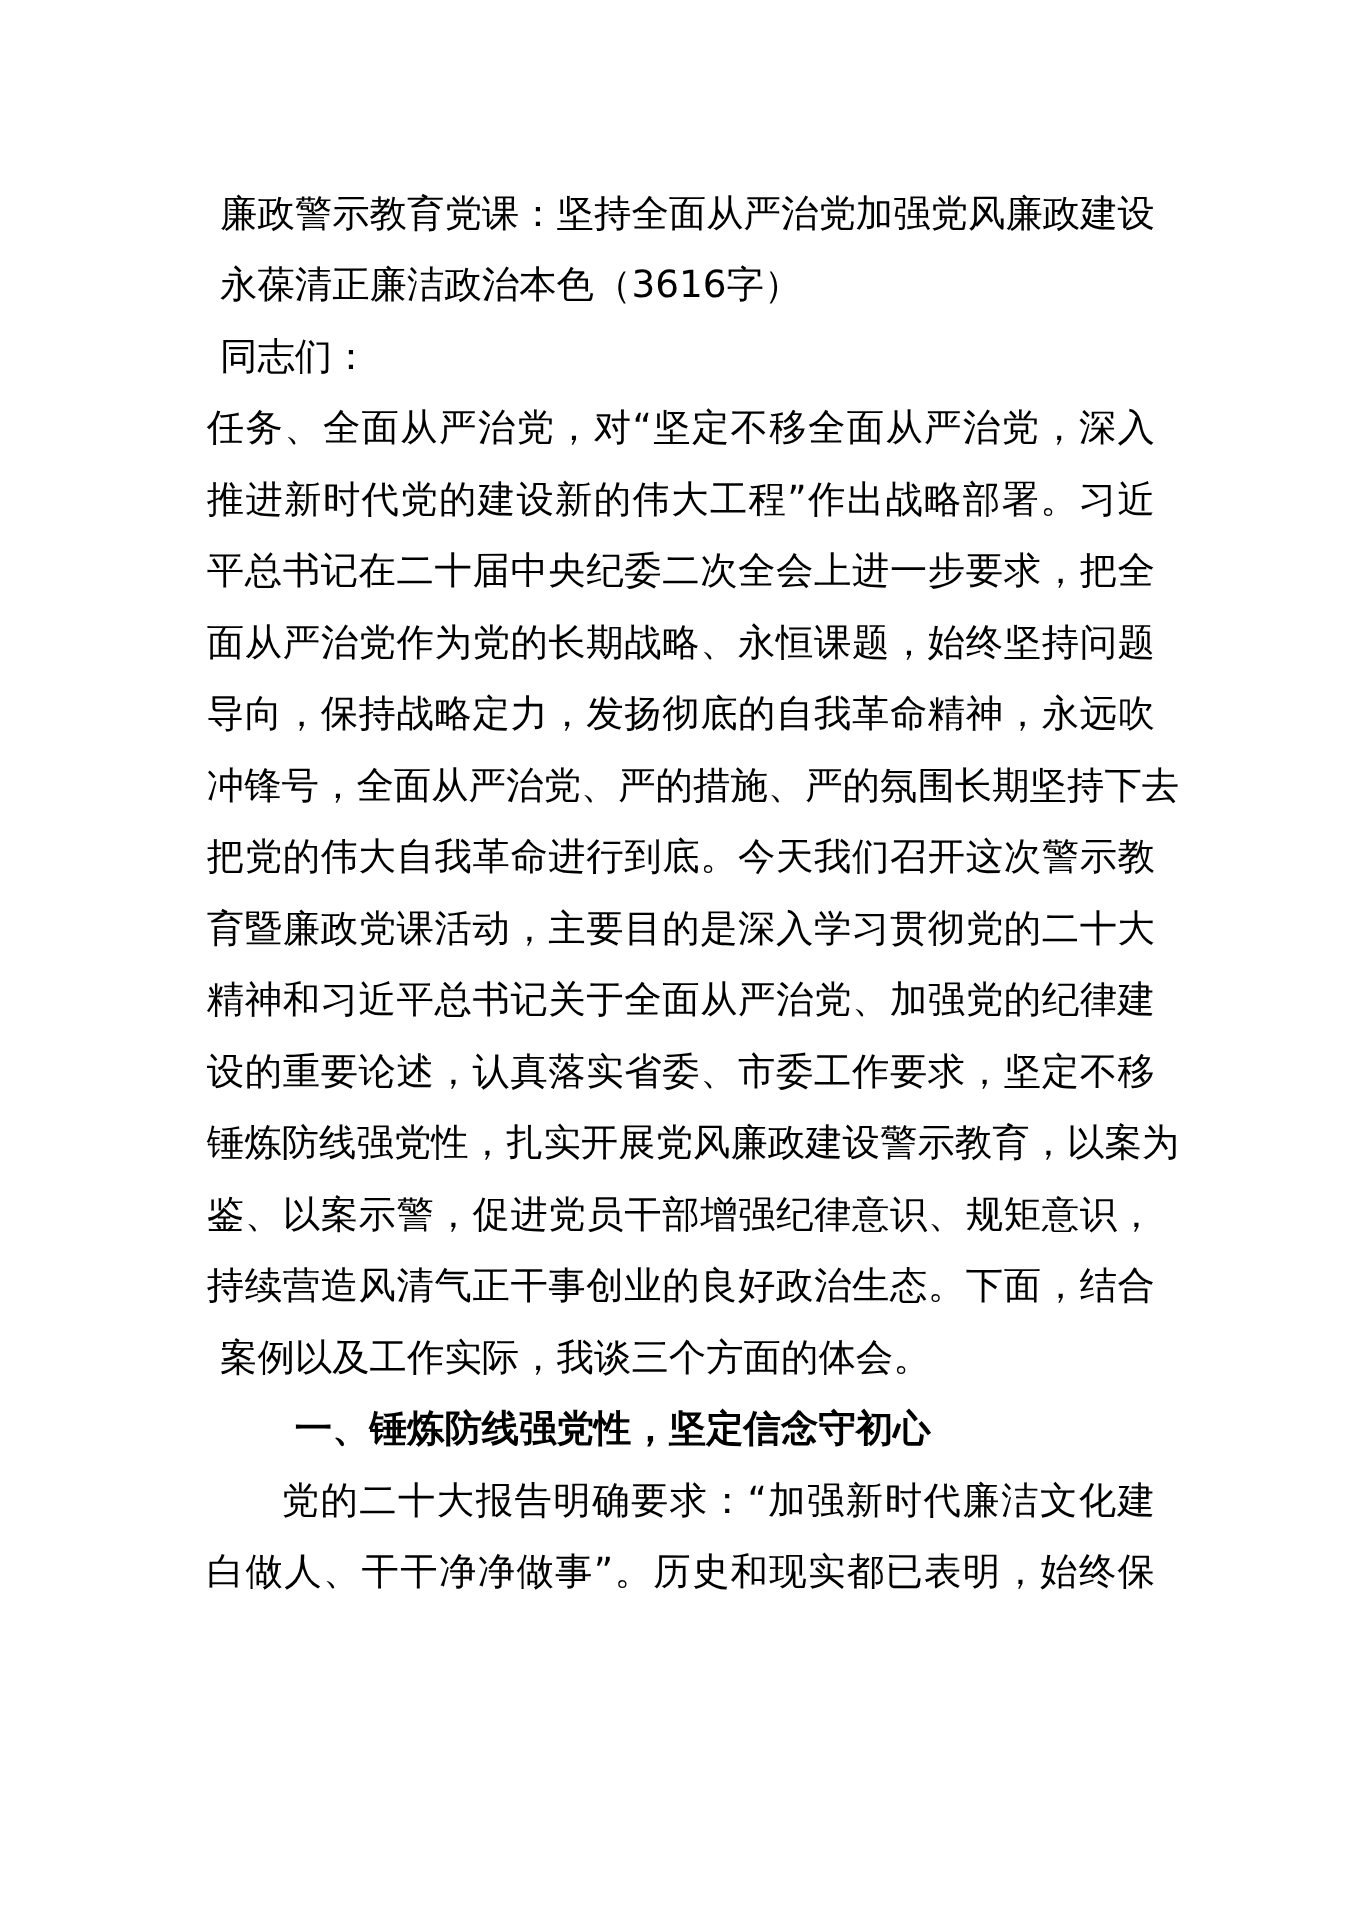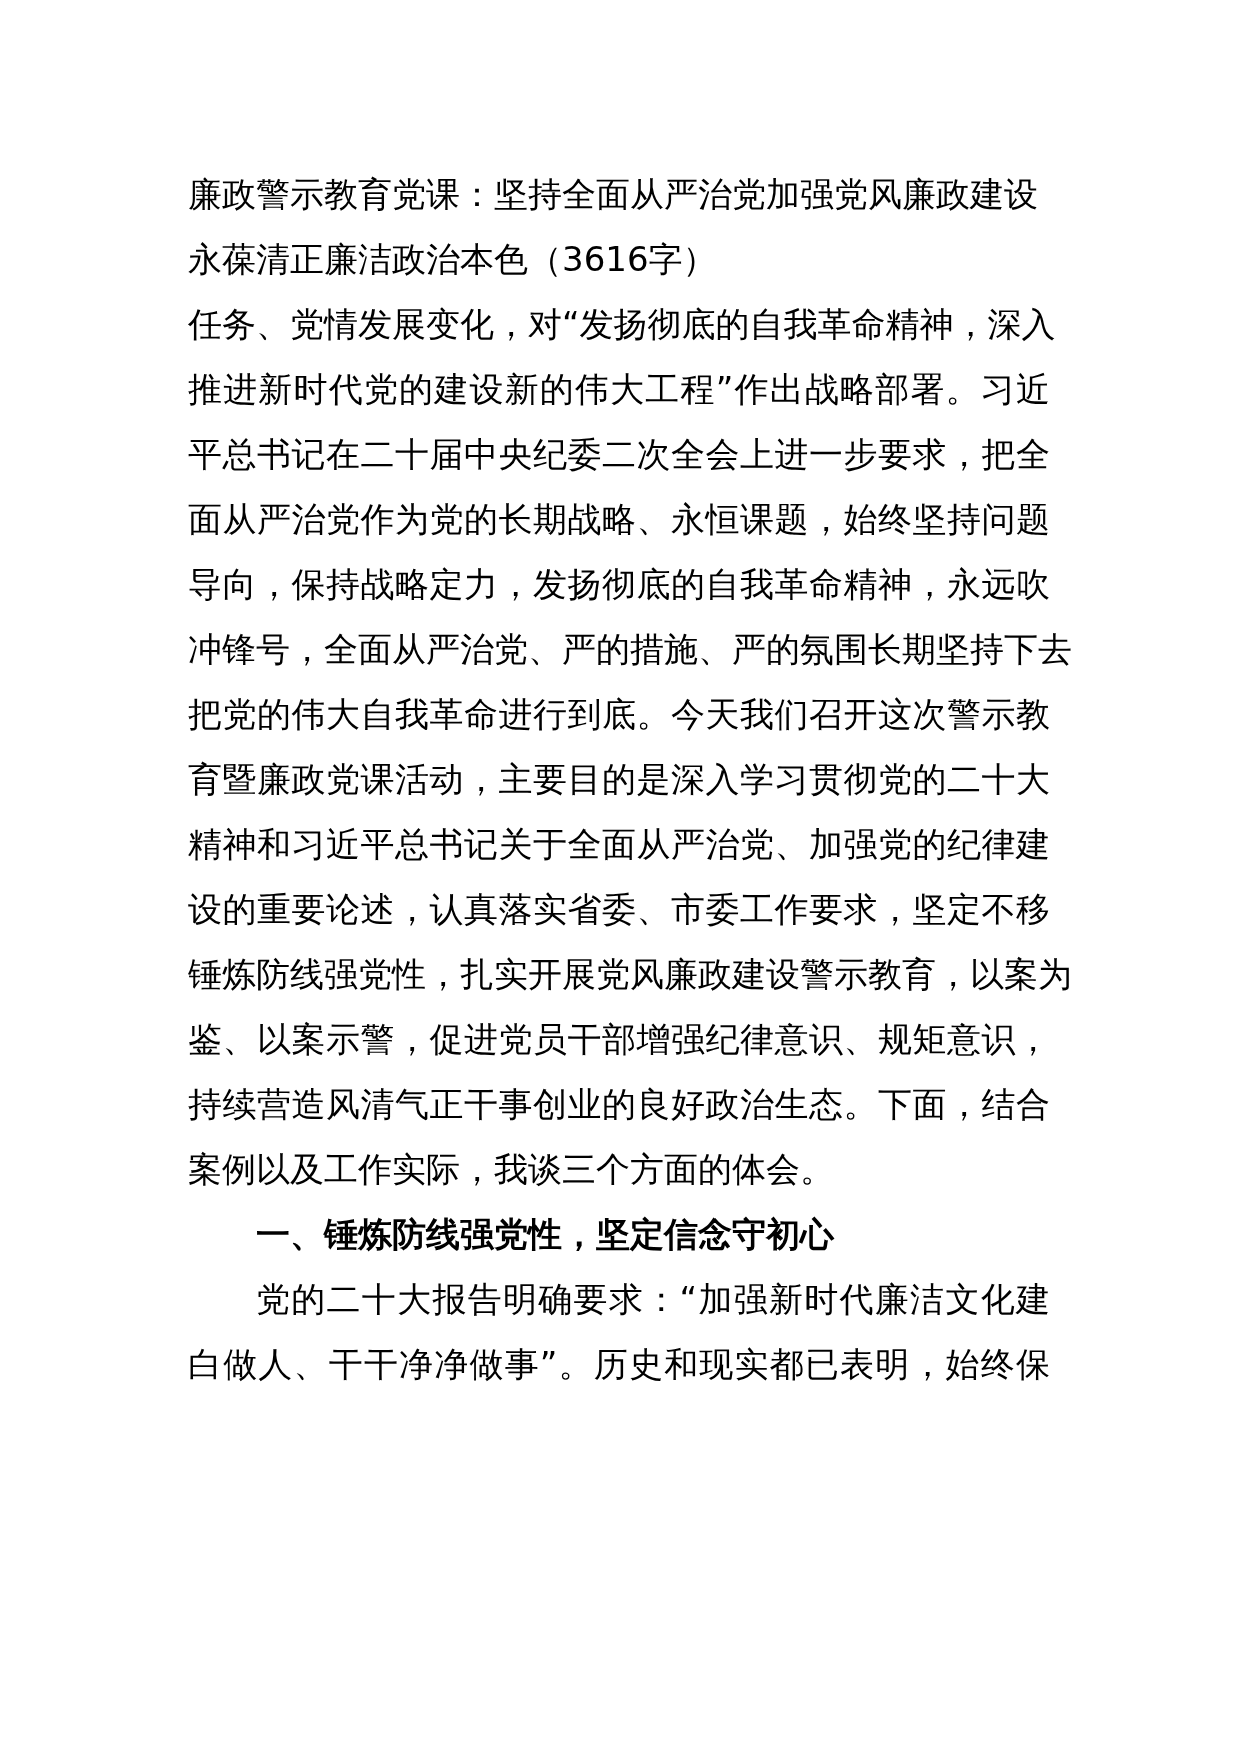--- a/index.html
+++ b/index.html
@@ -34,40 +34,42 @@
       height: 65px;
       line-height: 65px;
       white-space: nowrap;
       overflow: visible;
       text-align: justify;
       text-align-last: justify;
     }
     .line.last {
       text-align: center;
       text-align-last: left;
+      margin-left: 12px;
     }
     .line.indent {
       padding-left: 68px;
     }
     .heading {
       font-weight: bold;
     }
   </style>
 </head>
 <body>
 
 <div class="page">
   <div class="text-block">
 
     <div class="line last">廉政警示教育党课：坚持全面从严治党加强党风廉政建设</div>
     <div class="line last">永葆清正廉洁政治本色（3616字）</div>
 
+    <div class="line last">同志们：</div>
 
     <div>
-      <div class="line">任务、党情发展变化，对“发扬彻底的自我革命精神，深入</div>
+      <div class="line">任务、全面从严治党，对“坚定不移全面从严治党，深入</div>
       <div class="line">推进新时代党的建设新的伟大工程”作出战略部署。习近</div>
       <div class="line">平总书记在二十届中央纪委二次全会上进一步要求，把全</div>
       <div class="line">面从严治党作为党的长期战略、永恒课题，始终坚持问题</div>
       <div class="line">导向，保持战略定力，发扬彻底的自我革命精神，永远吹</div>
       <div class="line">冲锋号，全面从严治党、严的措施、严的氛围长期坚持下去</div>
       <div class="line">把党的伟大自我革命进行到底。今天我们召开这次警示教</div>
       <div class="line">育暨廉政党课活动，主要目的是深入学习贯彻党的二十大</div>
       <div class="line">精神和习近平总书记关于全面从严治党、加强党的纪律建</div>
       <div class="line">设的重要论述，认真落实省委、市委工作要求，坚定不移</div>
       <div class="line">锤炼防线强党性，扎实开展党风廉政建设警示教育，以案为</div>

